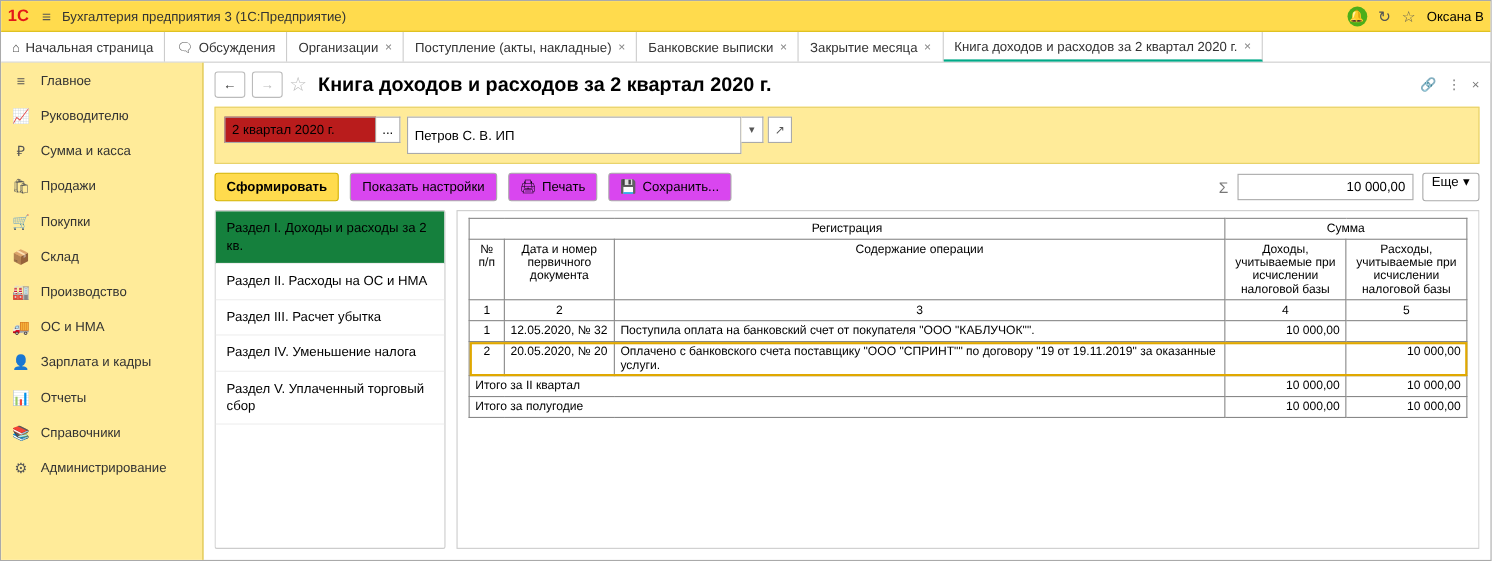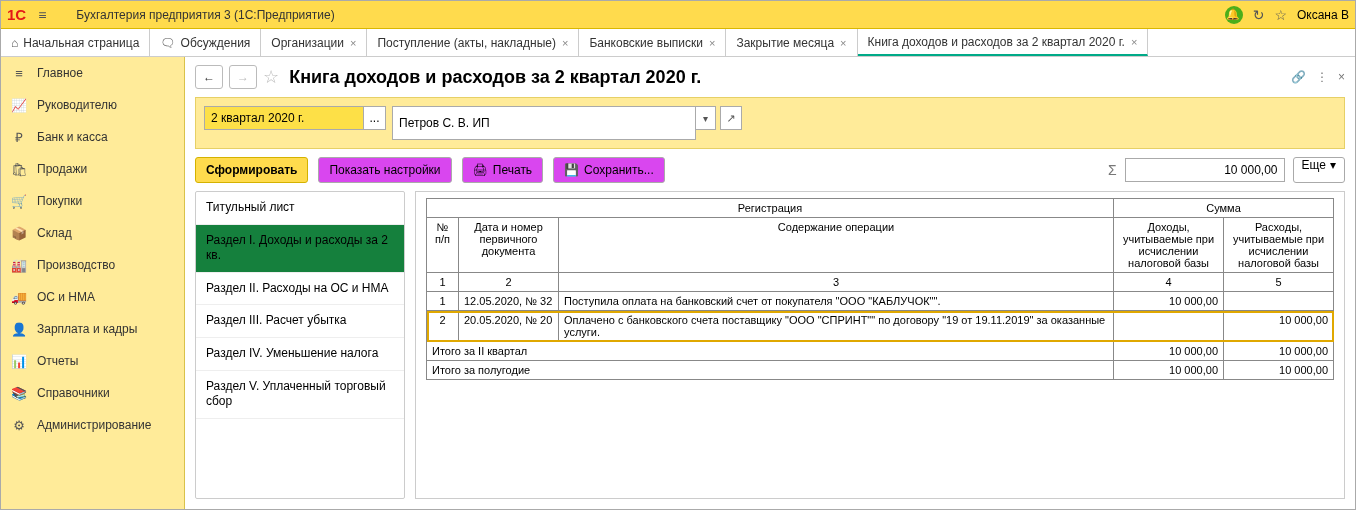--- a/index.html
+++ b/index.html
@@ -2,21 +2,21 @@
 <html><head>
 <meta charset="utf-8">
 <style>
 * { box-sizing: border-box; margin: 0; padding: 0; }
 body { font-family: Arial, sans-serif; font-size: 12px; background: #fff; width: 1356px; height: 510px; overflow: hidden; border: 1px solid #aaa; }
 
 
 .titlebar { background: #ffdb4d; height: 28px; display: flex; align-items: center; padding: 0 6px; border-bottom: 1px solid #d9b800; }
 .titlebar .logo { color: #e31818; font-weight: bold; font-size: 15px; margin-right: 6px; }
 .titlebar .menu-icon { margin: 0 6px; font-size: 14px; color: #555; cursor: pointer; }
-.titlebar .title { margin-left: 24px; color: #333; font-size: 12px; }
+.titlebar .title { margin-left: 4px; color: #333; font-size: 12px; }
 .titlebar .right { margin-left: auto; display: flex; align-items: center; gap: 10px; }
 .titlebar .bell { width: 18px; height: 18px; background: #4cae1a; border-radius: 50%; display: flex; align-items: center; justify-content: center; color: #fff; font-size: 11px; }
 .titlebar .ico { color: #555; font-size: 14px; cursor: pointer; }
 
 
 .tabbar { background: #fff; height: 28px; display: flex; border-bottom: 1px solid #ccc; }
 .tab { display: flex; align-items: center; padding: 0 10px; border-right: 1px solid #ccc; font-size: 12px; color: #333; cursor: pointer; position: relative; }
 .tab .tab-icon { margin-right: 5px; color: #555; font-size: 12px; }
 .tab .close { margin-left: 6px; color: #888; font-size: 11px; }
 .tab.active { border-bottom: 2px solid #0a8; }
@@ -36,21 +36,21 @@
 .page-header { display: flex; align-items: center; padding: 8px 10px; gap: 6px; }
 .nav-btn { width: 28px; height: 24px; border: 1px solid #bbb; background: #fff; border-radius: 3px; display: flex; align-items: center; justify-content: center; color: #333; cursor: pointer; }
 .nav-btn.disabled { color: #bbb; }
 .star { font-size: 18px; color: #bbb; cursor: pointer; }
 .page-title { font-size: 18px; font-weight: bold; margin-left: 4px; }
 .page-header .right { margin-left: auto; display: flex; gap: 10px; align-items: center; color: #777; }
 
 
 .filterbar { background: #ffeb99; margin: 0 10px; padding: 8px; display: flex; gap: 6px; border: 1px solid #e6d066; }
 .period-group { display: flex; }
-.period-input { width: 160px; height: 24px; border: 1px solid #aaa; padding: 0 6px; font-size: 12px; background: #fde047; }
+.period-input { width: 138px; height: 24px; border: 1px solid #aaa; padding: 0 6px; font-size: 12px; background: #b91c1c; }
 .dots-btn { width: 22px; height: 24px; border: 1px solid #aaa; border-left: none; background: #fff; font-size: 12px; cursor: pointer; }
 .org-group { display: flex; flex: 0 0 auto; }
 .org-input { width: 304px; height: 24px; border: 1px solid #aaa; padding: 16px 6px; font-size: 12px; background: #fff; }
 .dd-btn { width: 20px; height: 24px; border: 1px solid #aaa; border-left: none; background: #fff; cursor: pointer; font-size: 10px; color: #555; }
 .open-btn { width: 22px; height: 24px; border: 1px solid #aaa; margin-left: 4px; background: #fff; font-size: 11px; cursor: pointer; color: #555; }
 
 
 .toolbar { display: flex; align-items: center; padding: 8px 10px; gap: 10px; }
 .btn { height: 26px; border: 1px solid #aaa; background: #d946ef; border-radius: 3px; padding: 0 10px; font-size: 12px; cursor: pointer; display: flex; align-items: center; gap: 5px; }
 .btn-primary { background: #ffdb4d; border-color: #d4b200; font-weight: bold; }
@@ -128,21 +128,21 @@
     <div class="sidebar-item">
         <span class="ico">≡</span>
         <span>Главное</span>
       </div>
     <div class="sidebar-item">
         <span class="ico">📈</span>
         <span>Руководителю</span>
       </div>
     <div class="sidebar-item">
         <span class="ico">₽</span>
-        <span>Банк и касса</span>
+        <span>Сумма и касса</span>
       </div>
     <div class="sidebar-item">
         <span class="ico">🛍</span>
         <span>Продажи</span>
       </div>
     <div class="sidebar-item">
         <span class="ico">🛒</span>
         <span>Покупки</span>
       </div>
     <div class="sidebar-item">
@@ -221,21 +221,20 @@
         <input class="sum-input" value="10 000,00" style="">
         <button class="more-btn">
             <span>Еще</span>
             <span>▾</span>
           </button>
       </div>
     </div>
 
     <div class="body">
       <div class="sections">
-        <div class="section-item">Титульный лист</div>
         <div class="section-item active">Раздел I. Доходы и расходы за 2 кв.</div>
         <div class="section-item">Раздел II. Расходы на ОС и НМА</div>
         <div class="section-item">Раздел III. Расчет убытка</div>
         <div class="section-item">Раздел IV. Уменьшение налога</div>
         <div class="section-item">Раздел V. Уплаченный торговый сбор</div>
       </div>
 
       <div class="report">
         <table class="report-table">
           <thead>

